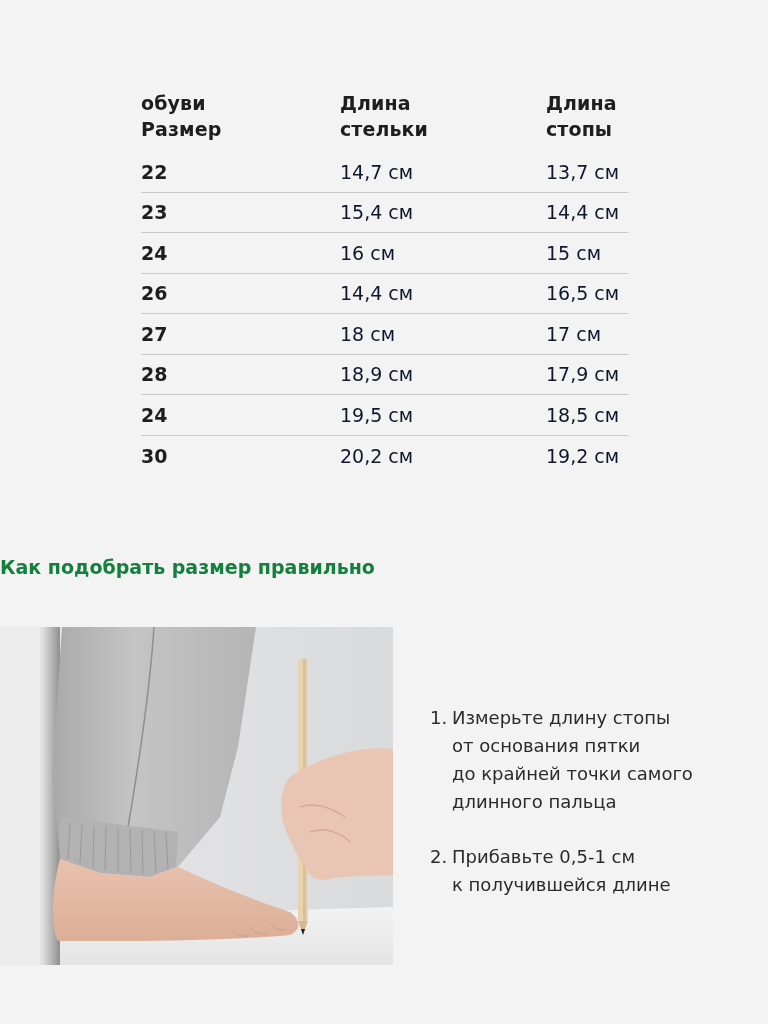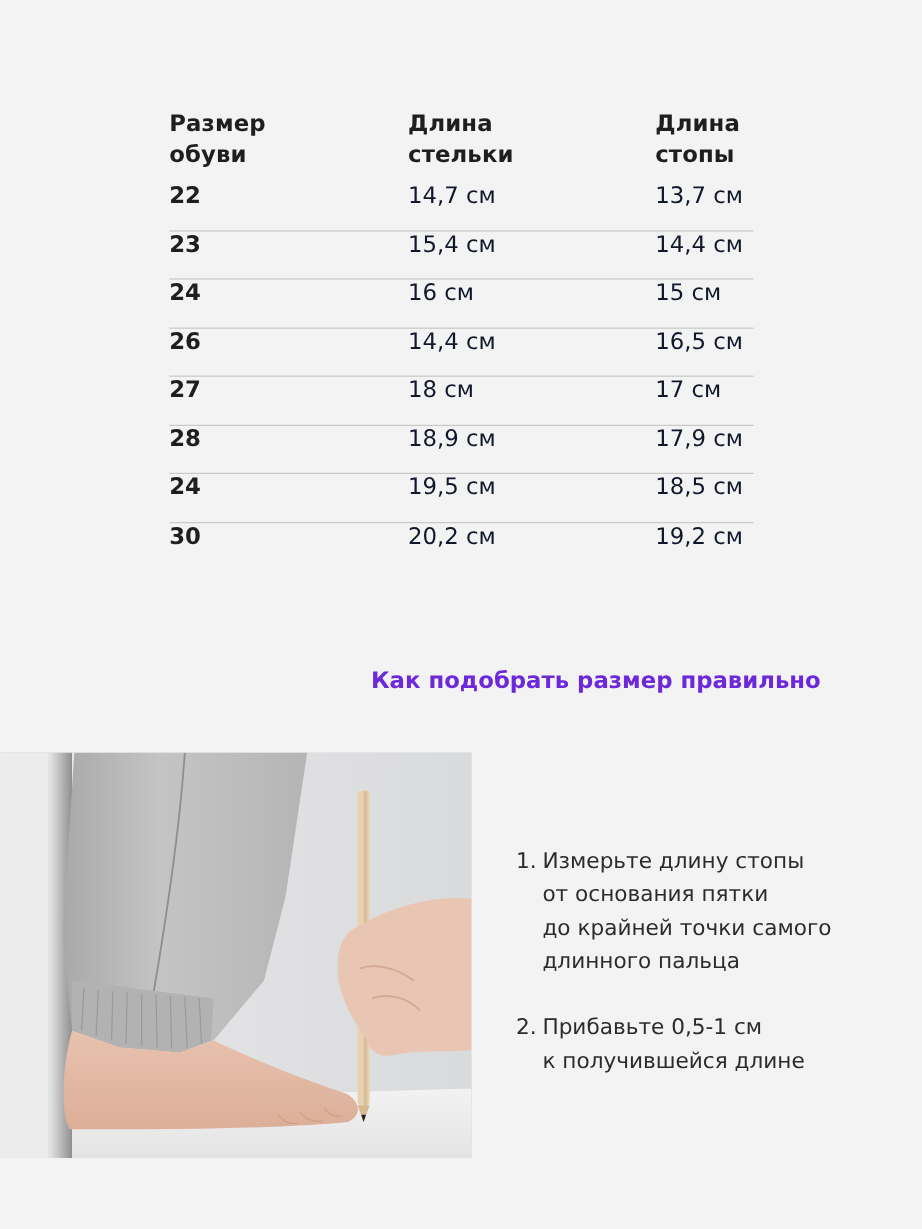--- a/index.html
+++ b/index.html
@@ -15,30 +15,30 @@
     }
     .th-row { display: flex; height: 62px; }
     .th {
       font-weight: bold; font-size: 19px; line-height: 26px; color: #1e1e1e;
       letter-spacing: 0.1px;
     }
     .c1 { width: 199px; }
     .c2 { width: 206px; }
     .c3 { flex: 1; }
     .tr {
-      display: flex; height: 40.5px; 
+      display: flex; height: 40.5px; align-items: center;
       border-bottom: 1px solid #c9c9c9; box-sizing: border-box;
     }
     .tr.last { border-bottom: none; }
     .tr .c1 { font-weight: bold; font-size: 19px; }
     .tr .c2, .tr .c3 { font-size: 19px; color: #0f172a; }
 
     .howto-title {
       position: absolute; left: 0; width: 684px; top: 556px;
-      text-align: right; font-weight: bold; font-size: 19px; color: #6d28d9;
+      text-align: left; font-weight: bold; font-size: 19px; color: #15803d;
     }
 
     .photo {
       position: absolute; left: 0; top: 627px; width: 393px; height: 338px;
       overflow: hidden; background: #dcdcdc;
     }
 
     .steps {
       position: absolute; left: 430px; top: 704px; width: 320px;
       font-size: 18px; line-height: 28px; color: #2b2b2b;
@@ -46,22 +46,22 @@
     .step { display: flex; margin-bottom: 27px; }
     .step-num { width: 22px; flex: none; }
     .step-text { white-space: pre-line; }
   </style>
 </head>
 <body>
 
 <div class="size-table">
   <div class="th-row">
     <div class="th c1">
+      <div>обуви</div>
       <div>Размер</div>
-      <div>обуви</div>
     </div>
     <div class="th c2">
       <div>Длина</div>
       <div>стельки</div>
     </div>
     <div class="th c3">
       <div>Длина</div>
       <div>стопы</div>
     </div>
   </div>

